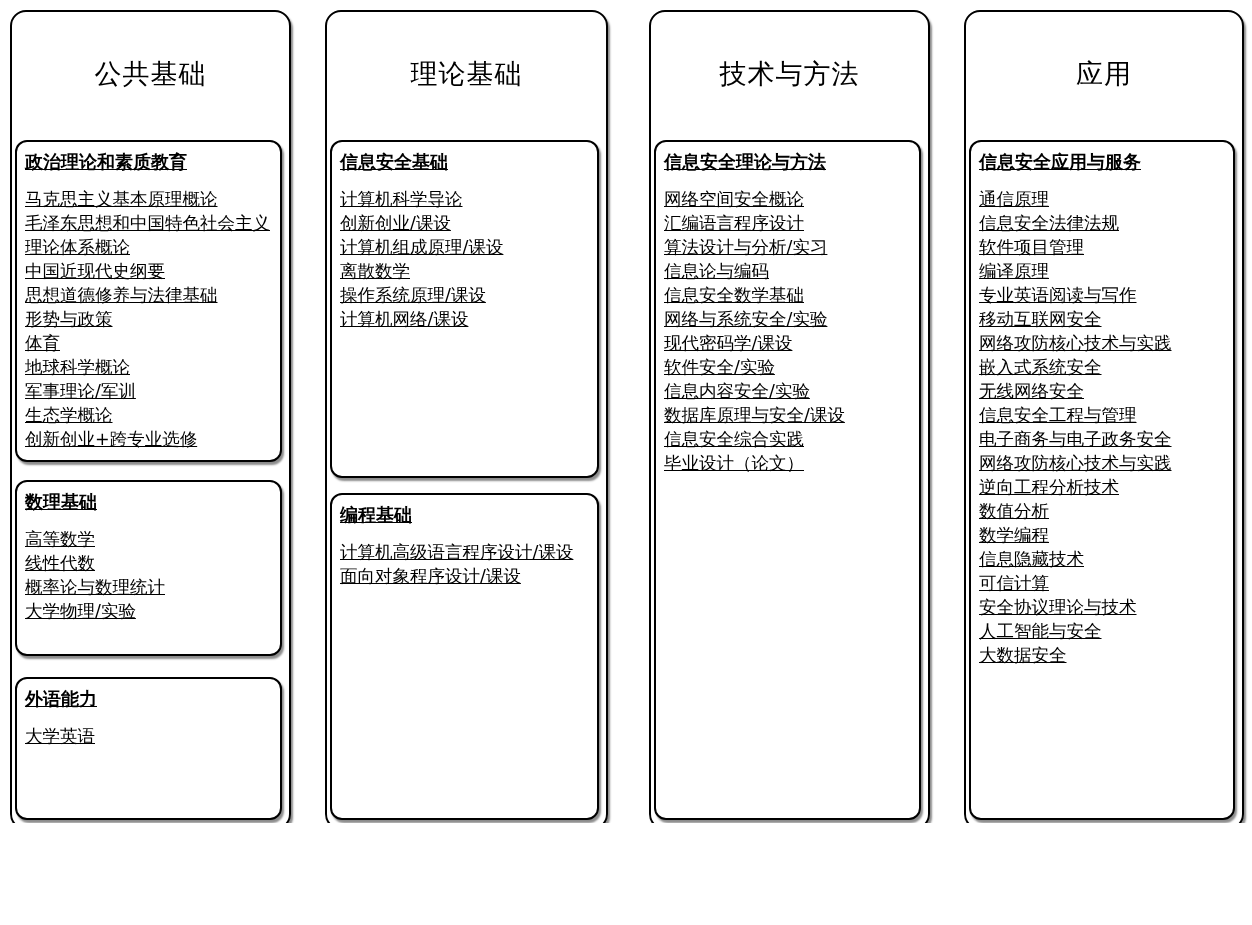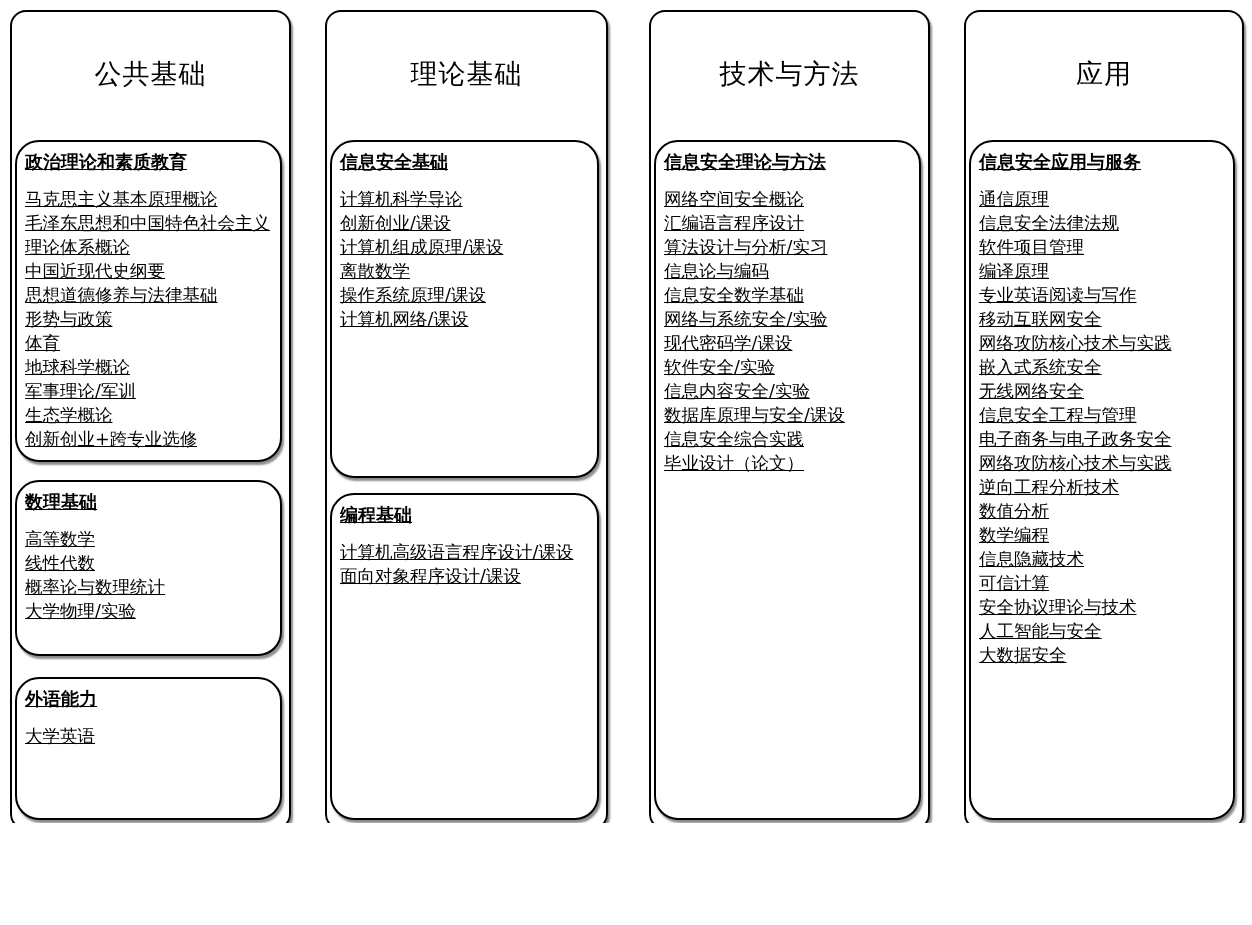--- a/index.html
+++ b/index.html
@@ -10,21 +10,21 @@
     border:2px solid #000;border-radius:16px;background:#fff;
     box-shadow:2px 3px 2px rgba(0,0,0,0.45);
     box-sizing:border-box;
   }
   .col-header{
     text-align:center;margin-top:46px;font-size:27px;line-height:32px;
     letter-spacing:1px;
   }
   .group{
     position:absolute;left:3px;right:7px;
-    border:2px solid #000;border-radius:24px;background:#fff;
+    border:2px solid #000;border-radius:12px;background:#fff;
     box-shadow:2px 3px 2px rgba(0,0,0,0.45);
     box-sizing:border-box;
     padding:8px 8px 24px 8px;overflow:hidden;
   }
   .group-title{
     font-size:18px;font-weight:bold;text-decoration:underline;
     line-height:24px;margin-bottom:13px;white-space:nowrap;
   }
   .course{
     font-size:17.5px;text-decoration:underline;line-height:24px;

